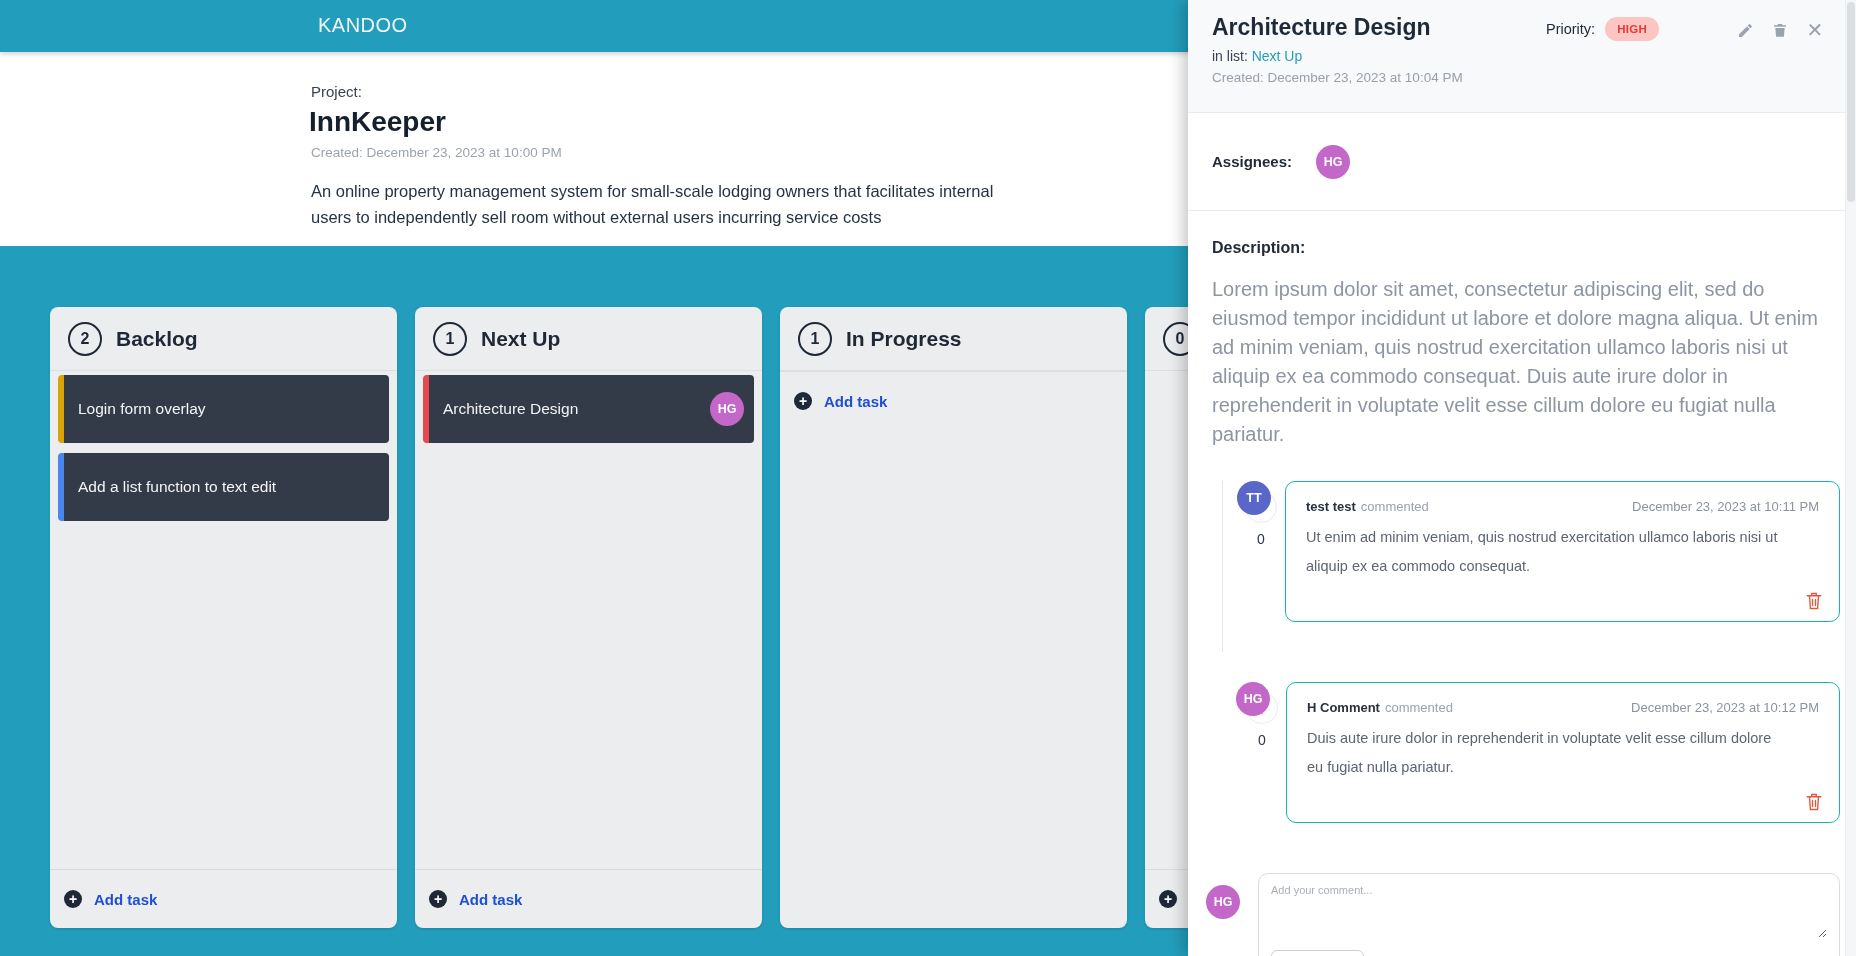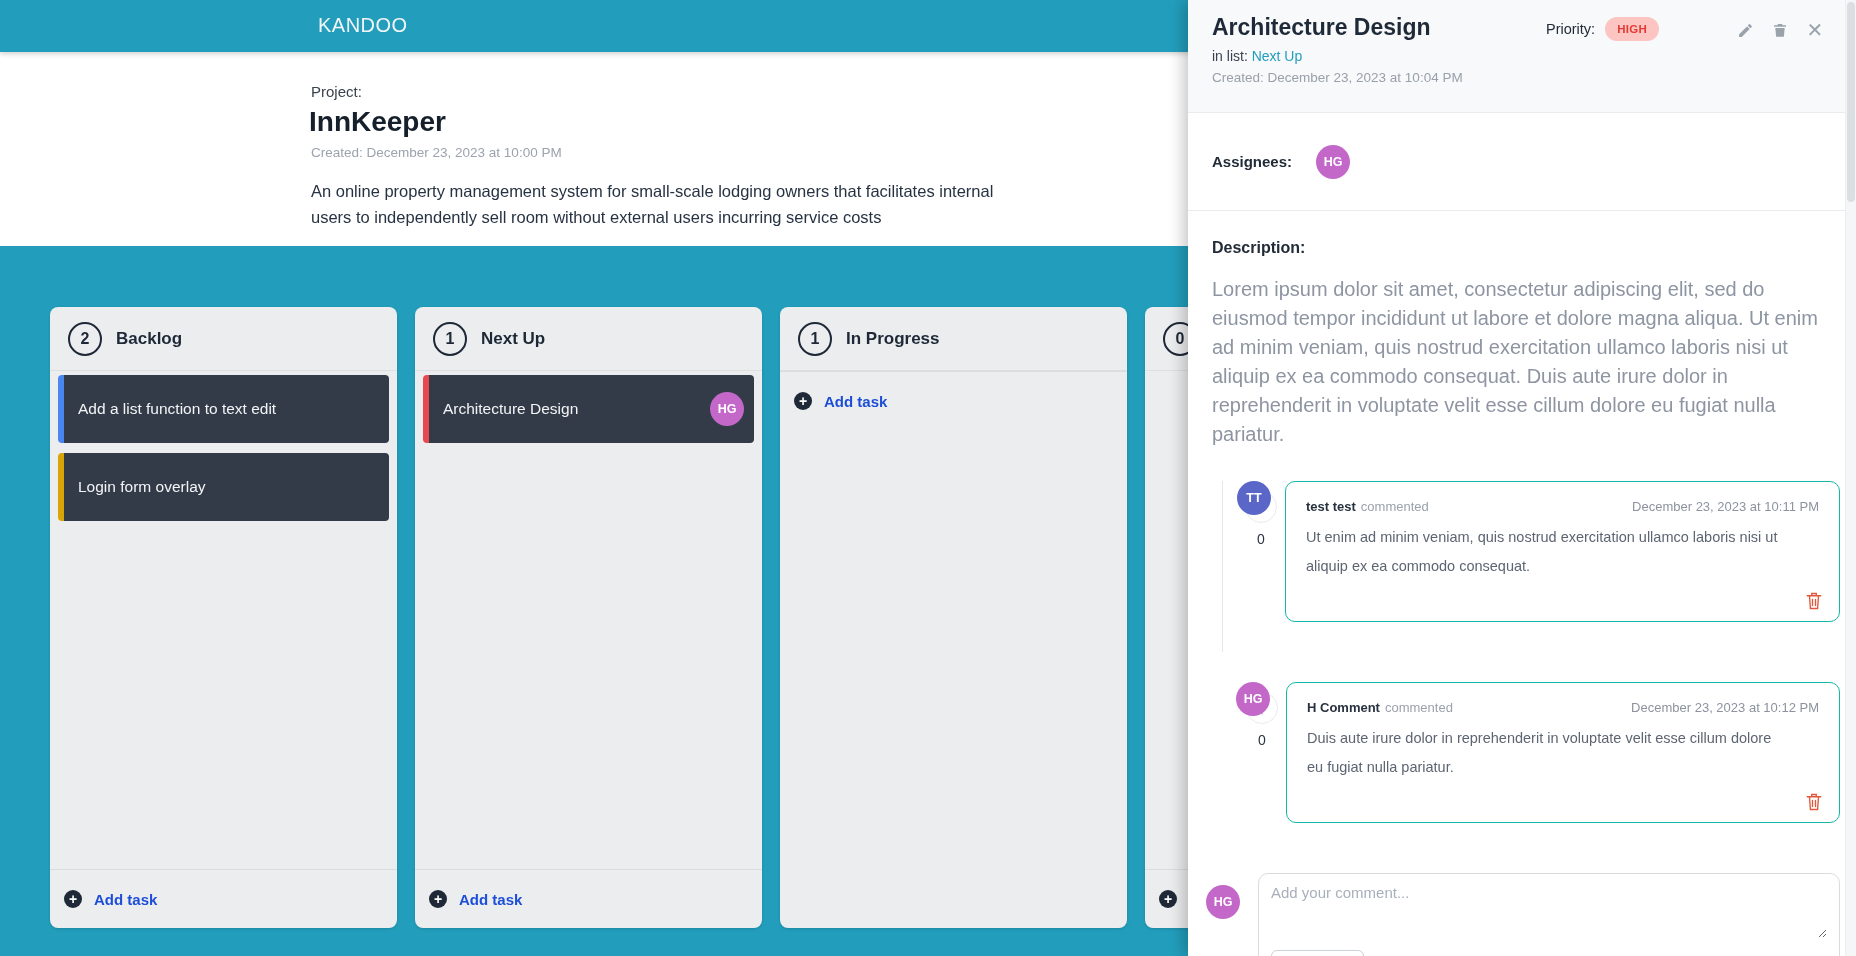--- a/index.html
+++ b/index.html
@@ -27,21 +27,21 @@
            background:#229EBC; display:flex; align-items:flex-start;
            padding:61px 0 0 50px; gap:18px; }
   .column { width:347px; height:621px; background:#EBEDEF; border-radius:8px;
             display:flex; flex-direction:column; flex:none;
             box-shadow:0 1px 3px rgba(0,0,0,.15); }
   .col-header { height:64px; flex:none; display:flex; align-items:center;
                 padding:0 18px; border-bottom:1px solid rgba(0,0,0,.06); }
   .col-count { width:34px; height:34px; border:2px solid #1E2836; border-radius:50%;
                display:flex; align-items:center; justify-content:center;
                font-size:16px; font-weight:700; color:#1E2836; flex:none; }
-  .col-title { margin-left:14px; font-size:17px; font-weight:700; color:#1E2836; white-space:nowrap; }
+  .col-title { margin-left:14px; font-size:21px; font-weight:700; color:#1E2836; white-space:nowrap; }
   .col-body { flex:1; padding:4px 8px; overflow:hidden; }
   .card { height:68px; background:#343B48; border-radius:4px; border-left:6px solid #888;
           display:flex; align-items:center; padding:0 12px 0 14px; margin-bottom:10px;
           position:relative; cursor:pointer; }
   .card-title { color:#F3F4F6; font-size:15.5px; white-space:nowrap; overflow:hidden; }
   .card-avatar { position:absolute; right:10px; top:17px; width:34px; height:34px;
                  border-radius:50%; display:flex; align-items:center; justify-content:center;
                  color:#fff; font-size:12.5px; font-weight:700; }
   .col-footer { height:59px; flex:none; border-top:1px solid rgba(0,0,0,.07);
                 display:flex; align-items:center; padding:0 14px; cursor:pointer; }
@@ -101,21 +101,21 @@
   .comment-date { margin-left:auto; color:#8C939E; }
   .comment-text { margin-top:9px; font-size:14.5px; line-height:29px; color:#5D6572;
                   padding-right:30px; }
   .comment-trash { position:absolute; right:16px; bottom:10px; width:18px; height:20px; cursor:pointer; }
 
   .add-comment { display:flex; margin:20px 16px 0 18px; }
   .add-comment .avatar { margin-top:12px; }
   .add-box { flex:1; margin-left:18px; border:1px solid #D9DCDF; border-radius:10px;
              padding:10px 12px 12px; }
   .add-box textarea { width:100%; height:54px; border:none; outline:none; resize:both;
-                      font-family:"Liberation Sans", sans-serif; font-size:15px; color:#39434F;
+                      font-family:"Liberation Sans", sans-serif; font-size:11px; color:#39434F;
                       background:transparent; }
   .add-box textarea::placeholder { color:#A9B0BB; }
   .comment-btn { margin-top:8px; background:#fff; border:1px solid #CCD1D6; border-radius:6px;
                  padding:8px 15px; font-size:14px; color:#28323F; cursor:pointer;
                  font-family:"Liberation Sans", sans-serif; }
 
   .panel-scrollbar { position:absolute; right:0; top:0; width:11px; height:100%;
                      background:#F5F6F8; border-left:1px solid #EDEEF0; cursor:pointer; }
   .panel-scrollbar .thumb { position:absolute; left:1px; top:2px; width:8px; height:200px;
                             background:#DCDFE2; border-radius:4px; }
@@ -137,25 +137,25 @@
   </div>
 
   <div class="board">
 
     <div class="column">
       <div class="col-header">
         <div class="col-count">2</div>
         <div class="col-title">Backlog</div>
       </div>
       <div class="col-body">
+        <div class="card" style="border-left-color: rgb(217, 164, 6);">
+          <span class="card-title">Login form overlay</span>
+        </div>
         <div class="card" style="border-left-color: rgb(74, 134, 240);">
           <span class="card-title">Add a list function to text edit</span>
-        </div>
-        <div class="card" style="border-left-color: rgb(217, 164, 6);">
-          <span class="card-title">Login form overlay</span>
         </div>
       </div>
       <div class="col-footer">
         <span class="plus-circle">+</span>
         <span class="add-label">Add task</span>
       </div>
     </div>
 
     <div class="column">
       <div class="col-header">

